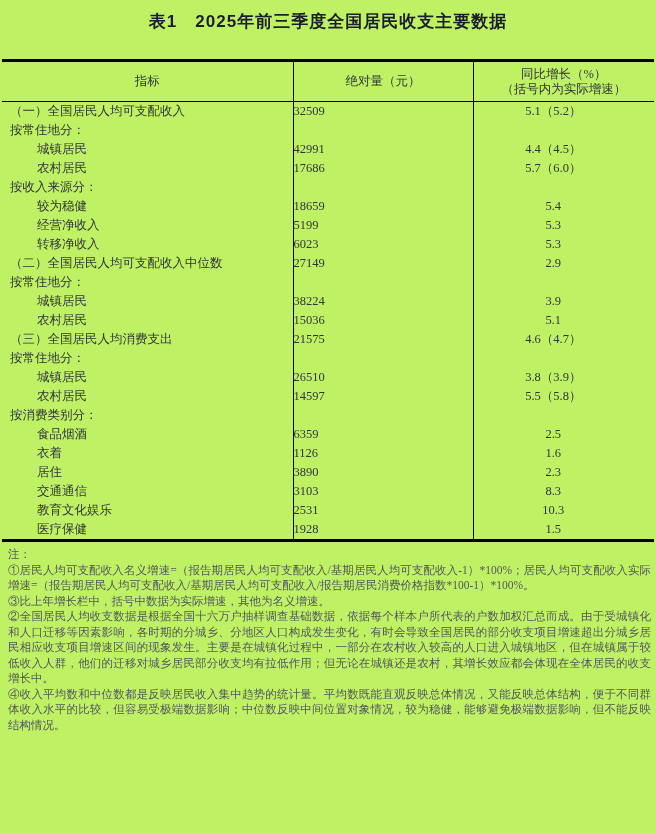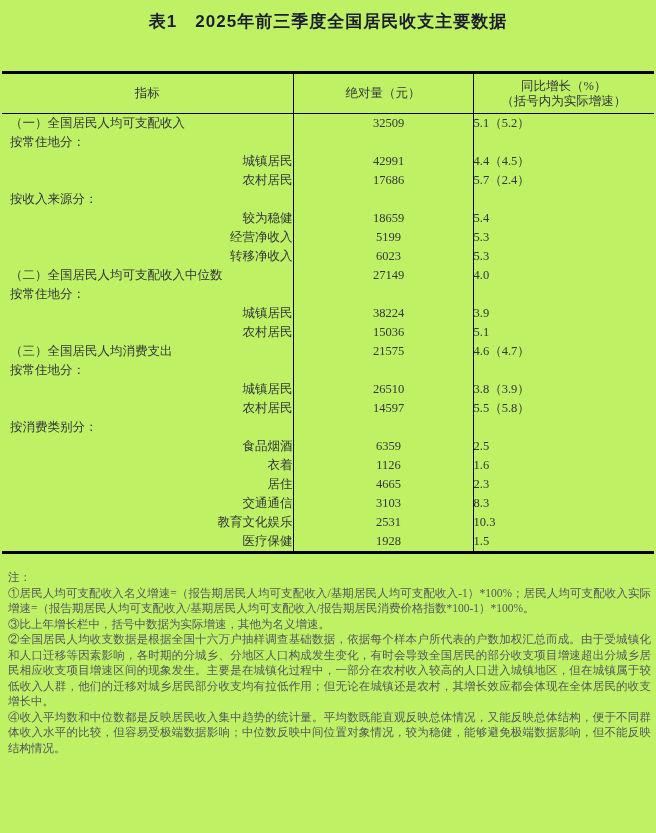--- a/index.html
+++ b/index.html
@@ -19,21 +19,21 @@
     text-align:center;
     font-size:17px;
     font-weight:bold;
     letter-spacing:1px;
     color:#1d1d30;
     font-family:"Liberation Sans","DejaVu Sans",sans-serif;
     box-sizing:border-box;
   }
   table.tbl{
     width:652px;
-    margin:16px 2px;
+    margin:4px 2px;
     border-collapse:collapse;
     table-layout:fixed;
     border-top:3px solid #000;
     border-bottom:3px solid #000;
     font-size:12.5px;
     font-family:Liberation Serif, serif;
   }
   .tbl col.c1{width:291px;}
   .tbl col.c2{width:180px;}
   .tbl col.c3{width:181px;}
@@ -48,23 +48,23 @@
   }
   .tbl th.div, .tbl td.div{border-right:1px solid #000;}
   .tbl tbody td{
     height:19px;
     padding:0;
     line-height:19px;
     white-space:nowrap;
     overflow:hidden;
   }
   .tbl td.c1{padding-left:8px;text-align:left;}
-  .tbl td.c1.indent{padding-left:35px;text-align:right;}
-  .tbl td.c2{text-align:center;padding-right:9px;padding-left:20px;}
-  .tbl td.c3{text-align:left;padding-right:21px;}
+  .tbl td.c1.indent{padding-left:35px;}
+  .tbl td.c2{text-align:left;padding-right:9px;}
+  .tbl td.c3{text-align:center;padding-right:21px;}
   .notes{
     margin-top:5px;
     padding:0 5px 0 8px;
     font-size:11.5px;
     line-height:15.5px;
     color:#55555f;
     text-align:justify;
   }
   .notes p{margin:0;}
 </style>
@@ -103,21 +103,21 @@
           <td class="c3"></td>
         </tr>
         <tr>
           <td class="c1 div indent">城镇居民</td>
           <td class="c2 div">42991</td>
           <td class="c3">4.4（4.5）</td>
         </tr>
         <tr>
           <td class="c1 div indent">农村居民</td>
           <td class="c2 div">17686</td>
-          <td class="c3">5.7（2.4）</td>
+          <td class="c3">5.7（6.0）</td>
         </tr>
         <tr>
           <td class="c1 div">按收入来源分：</td>
           <td class="c2 div"></td>
           <td class="c3"></td>
         </tr>
         <tr>
           <td class="c1 div indent">较为稳健</td>
           <td class="c2 div">18659</td>
           <td class="c3">5.4</td>
@@ -128,21 +128,21 @@
           <td class="c3">5.3</td>
         </tr>
         <tr>
           <td class="c1 div indent">转移净收入</td>
           <td class="c2 div">6023</td>
           <td class="c3">5.3</td>
         </tr>
         <tr>
           <td class="c1 div">（二）全国居民人均可支配收入中位数</td>
           <td class="c2 div">27149</td>
-          <td class="c3">4.0</td>
+          <td class="c3">2.9</td>
         </tr>
         <tr>
           <td class="c1 div">按常住地分：</td>
           <td class="c2 div"></td>
           <td class="c3"></td>
         </tr>
         <tr>
           <td class="c1 div indent">城镇居民</td>
           <td class="c2 div">38224</td>
           <td class="c3">3.9</td>
@@ -182,21 +182,21 @@
           <td class="c2 div">6359</td>
           <td class="c3">2.5</td>
         </tr>
         <tr>
           <td class="c1 div indent">衣着</td>
           <td class="c2 div">1126</td>
           <td class="c3">1.6</td>
         </tr>
         <tr>
           <td class="c1 div indent">居住</td>
-          <td class="c2 div">4665</td>
+          <td class="c2 div">3890</td>
           <td class="c3">2.3</td>
         </tr>
         <tr>
           <td class="c1 div indent">交通通信</td>
           <td class="c2 div">3103</td>
           <td class="c3">8.3</td>
         </tr>
         <tr>
           <td class="c1 div indent">教育文化娱乐</td>
           <td class="c2 div">2531</td>

